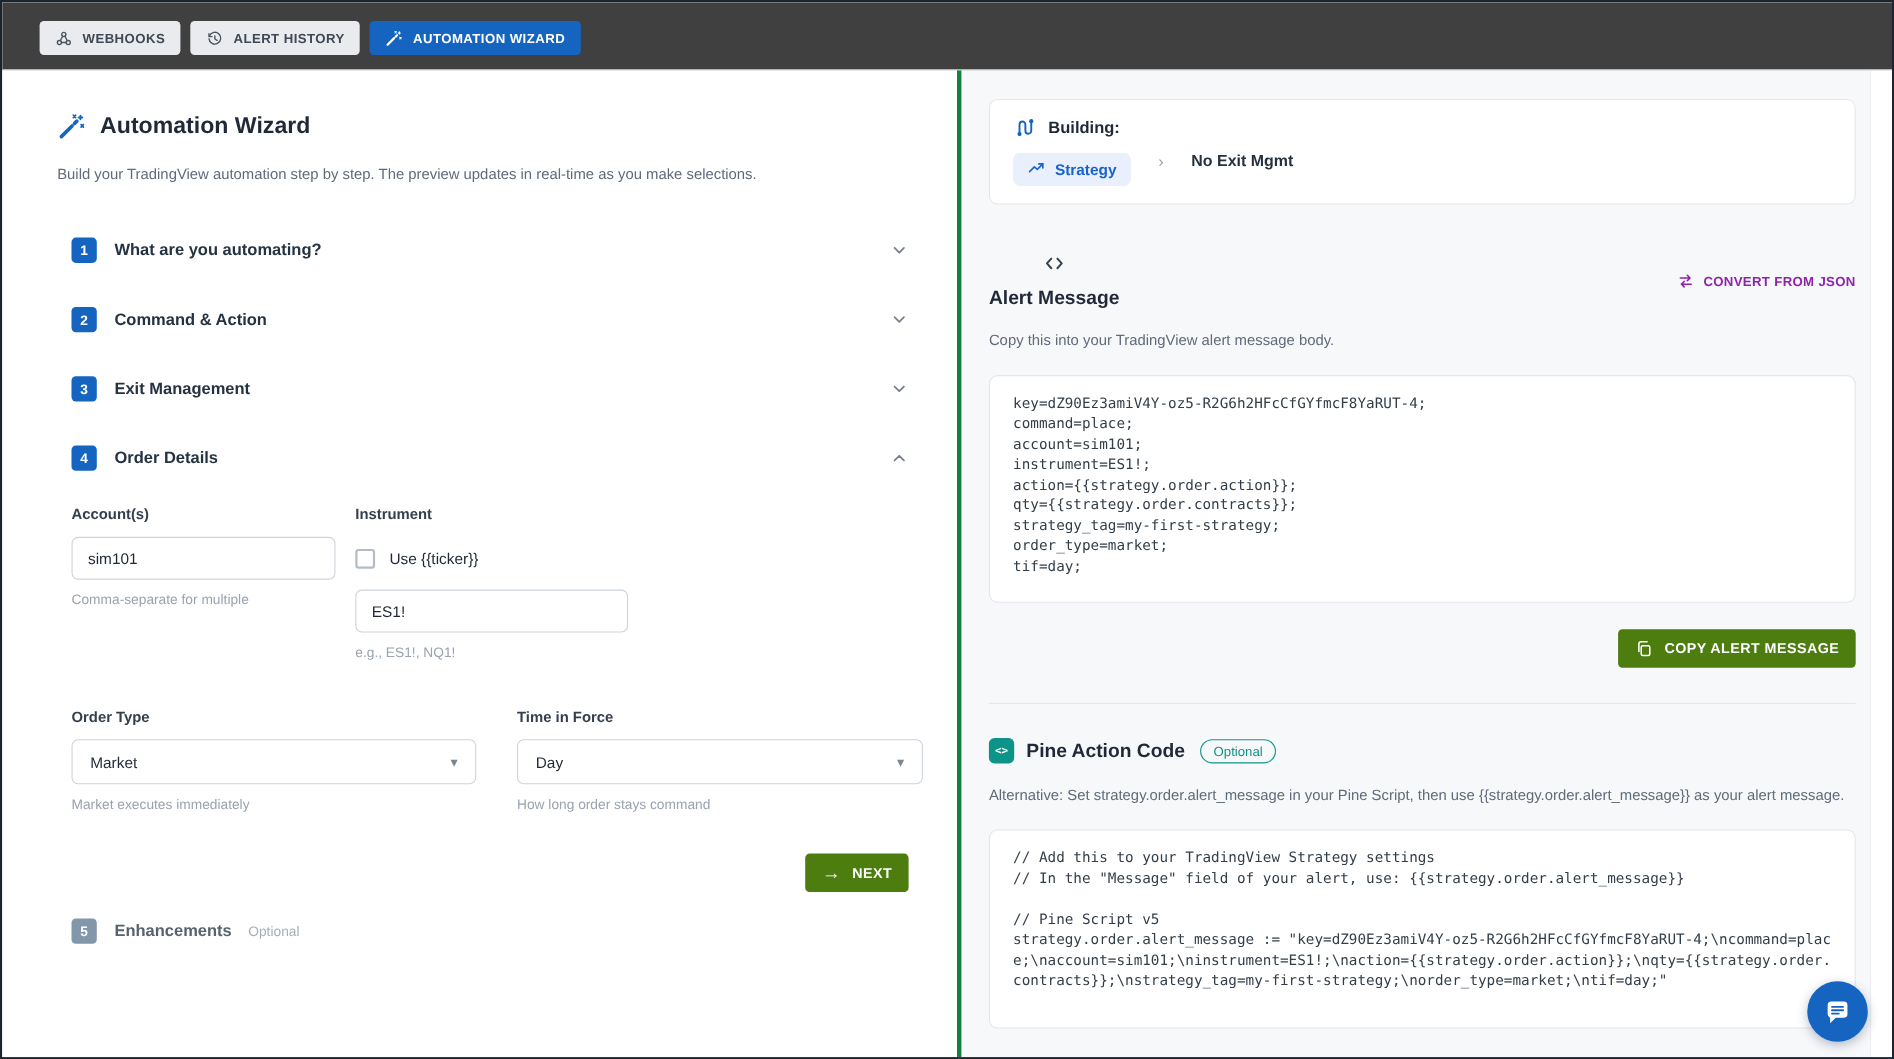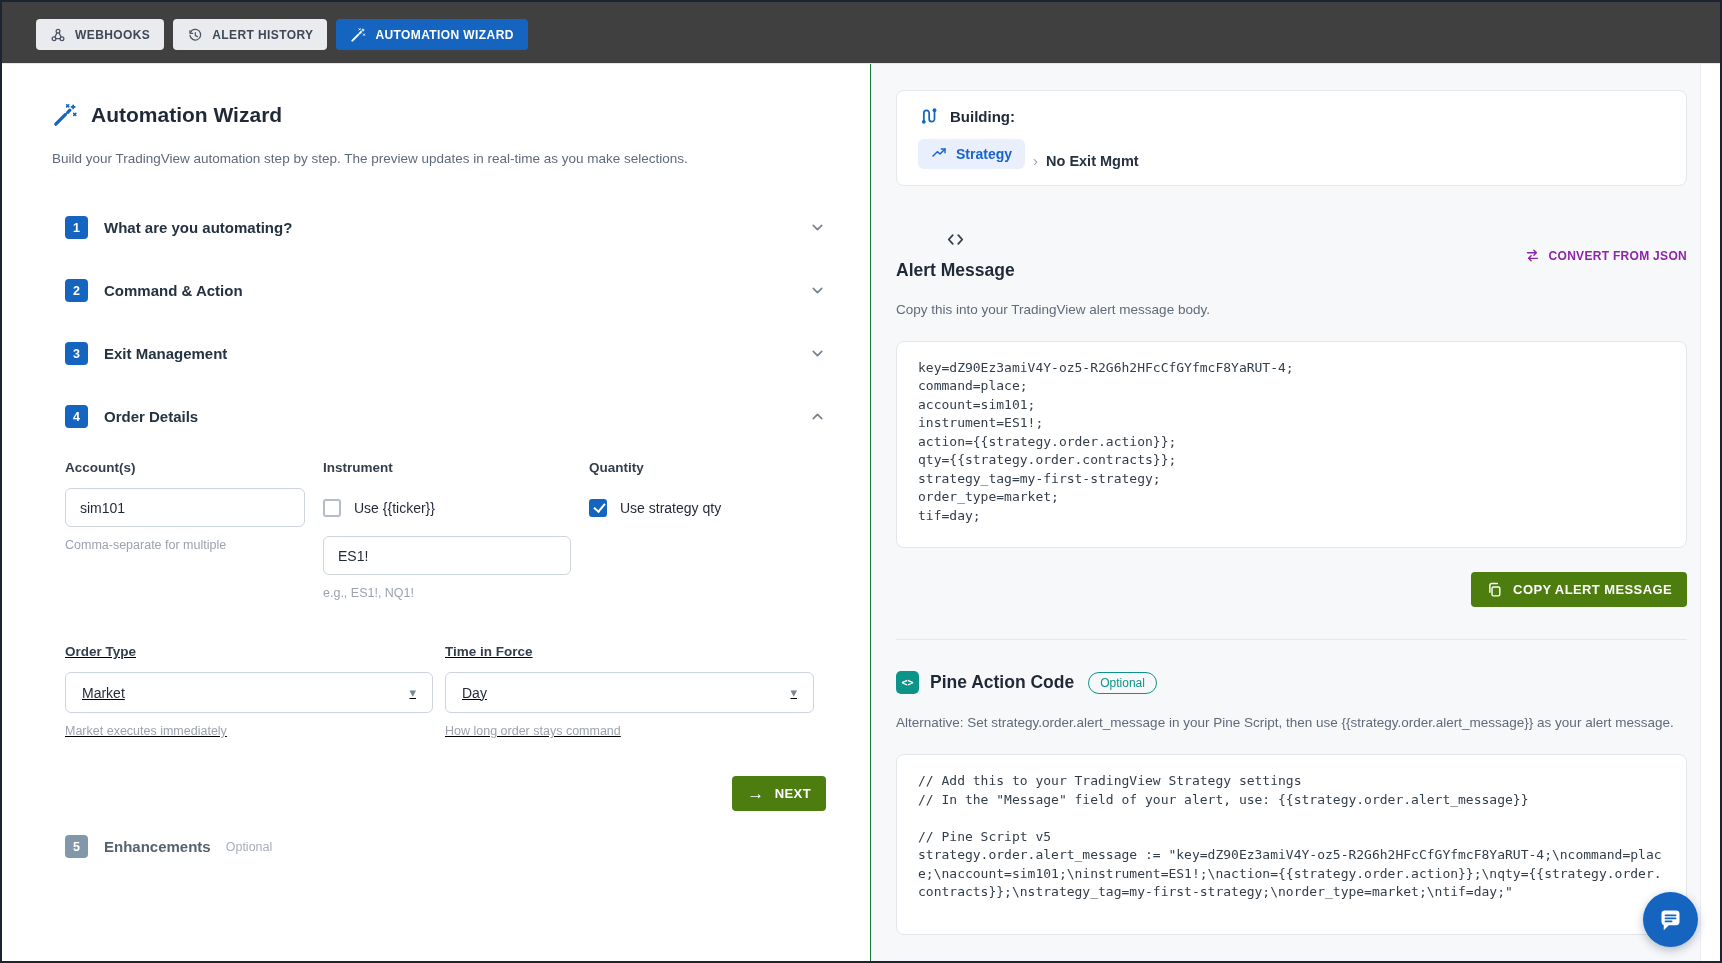--- a/index.html
+++ b/index.html
@@ -9,21 +9,21 @@
 
   
   .tabbar { flex:0 0 auto; display:flex; gap:9px; padding:17px 0 13px 34px; border-bottom:1px solid #e4e7eb; background:#404040; }
   .tab { display:inline-flex; align-items:center; gap:9px; height:31px; padding:0 14px; border:none; border-radius:4px; background:#e9ebee; color:#3f4956; font:700 12px/1 "Liberation Sans", sans-serif; letter-spacing:.4px; cursor:pointer; }
   .tab.active { background:#1565c0; color:#fff; }
   .tab svg { display:block; }
 
   
   .main { flex:1; display:flex; min-height:0; }
   .left-panel { width:868px; flex:0 0 auto; background:#fff; padding:38px 44px 20px 50px; }
-  .right-panel { flex:1; background:#f7f8fa; border-left:1px solid #15803d; padding:26px 13px 0 25px; }
+  .right-panel { flex:1; background:#f7f8fa; border-left:4px solid #15803d; padding:26px 13px 0 25px; }
   .gutter { flex:0 0 auto; width:20px; background:#fff; border-left:1px solid #eceef1; }
 
   
   .wizard-head { display:flex; align-items:center; gap:13px; }
   .wizard-head h1 { margin:0; font-size:21px; font-weight:700; color:#1f2937; }
   .wizard-sub { margin-top:23px; font-size:13.5px; color:#5f6b7a; }
   .steps { margin:30px 0 0 13px; }
   .step-row { display:flex; align-items:center; padding:20px 0; }
   .badge { width:23px; height:23px; border-radius:4px; background:#1565c0; color:#fff; font-size:12.5px; font-weight:700; display:flex; align-items:center; justify-content:center; margin-right:16px; flex:0 0 auto; }
   .step-title { font-size:15px; font-weight:700; color:#243241; }
@@ -36,31 +36,31 @@
   .fields-grid { display:grid; grid-template-columns:240px 248px 1fr; column-gap:18px; }
   .field-label { font-size:13.5px; font-weight:700; color:#333f4d; margin-bottom:13px; }
   .text-input { width:100%; height:39px; border:1px solid #cdd4dc; border-radius:6px; padding:0 14px; font:14px "Liberation Sans", sans-serif; color:#1f2937; background:#fff; outline:none; }
   .hint { margin-top:11px; font-size:12.5px; color:#9aa3b0; }
   .check-row { display:flex; align-items:center; gap:13px; height:39px; }
   .checkbox { width:18px; height:18px; border:2px solid #b3bcc7; border-radius:3px; background:#fff; flex:0 0 auto; cursor:pointer; position:relative; }
   .checkbox.checked { background:#1565c0; border-color:#1565c0; }
   .checkbox.checked::after { content:""; position:absolute; left:4.5px; top:0.5px; width:5px; height:9px; border:solid #fff; border-width:0 2.5px 2.5px 0; transform:rotate(40deg); }
   .check-label { font-size:14px; color:#1f2937; }
   .mt9 { margin-top:9px; }
-  .order-grid { display:grid; grid-template-columns:368px 369px; column-gap:12px; margin-top:44px;text-decoration:underline; }
+  .order-grid { display:grid; grid-template-columns:368px 369px; column-gap:37px; margin-top:44px; }
   .select-box { height:41px; border:1px solid #cdd4dc; border-radius:6px; padding:0 16px; display:flex; align-items:center; justify-content:space-between; font-size:14px; color:#1f2937; background:#fff; cursor:pointer; }
   .caret { color:#7b8694; font-size:13px; }
   .next-row { display:flex; justify-content:flex-end; margin-top:38px; }
   .btn-primary { display:inline-flex; align-items:center; gap:10px; background:#4d7c0f; color:#fff; border:none; border-radius:4px; height:35px; padding:0 15px; font:700 13px "Liberation Sans", sans-serif; letter-spacing:.4px; cursor:pointer; }
   .next-arrow { font-size:17px; font-weight:400; line-height:1; }
 
   
   .building-card { background:#fff; border:1px solid #e4e7eb; border-radius:8px; padding:15px 21px 16px; }
   .building-head { display:flex; align-items:center; gap:12px; font-size:15px; font-weight:700; color:#1f2937; }
-  .building-crumbs { display:flex; align-items:flex-end; gap:8px; margin-top:13px; }
+  .building-crumbs { display:flex; align-items:flex-start; gap:25px; margin-top:13px; }
   .chip { display:inline-flex; align-items:center; gap:9px; background:#e9effc; color:#1765cc; border-radius:6px; padding:0 13px; height:30px; font-size:14px; font-weight:700; cursor:pointer; }
   .crumb-sep { color:#98a1ad; font-size:15px; }
   .crumb { font-size:14.5px; font-weight:700; color:#26323f; }
 
   .section-head { display:flex; align-items:center; justify-content:space-between; margin-top:44px; }
   .sh-left { display:flex; align-items:center; gap:11px;flex-direction:column; }
   .section-title { font-size:17.5px; font-weight:700; color:#1f2937; }
   .convert-btn { display:inline-flex; align-items:center; gap:8px; color:#8e24aa; font-size:12px; font-weight:700; letter-spacing:.3px; background:none; border:none; cursor:pointer; padding:0; }
   .section-sub { margin-top:19px; font-size:13.5px; color:#5f6b7a; line-height:1.55; }
   .code-card { margin-top:20px; background:#fff; border:1px solid #e3e6ea; border-radius:8px; padding:17px 21px 22px; }
@@ -175,27 +175,20 @@
             </div>
             <div>
               <div class="field-label">Instrument</div>
               <div class="check-row">
                 <span class="checkbox"></span>
                 <span class="check-label">Use {{ticker}}</span>
               </div>
               <input class="text-input mt9" type="text" value="ES1!" style="">
               <div class="hint">e.g., ES1!, NQ1!</div>
             </div>
-            <div>
-              <div class="field-label">Quantity</div>
-              <div class="check-row">
-                <span class="checkbox checked"></span>
-                <span class="check-label">Use strategy qty</span>
-              </div>
-            </div>
           </div>
 
           <div class="order-grid">
             <div>
               <div class="field-label">Order Type</div>
               <div class="select-box">
                 <span>Market</span>
                 <span class="caret">▾</span>
               </div>
               <div class="hint">Market executes immediately</div>

